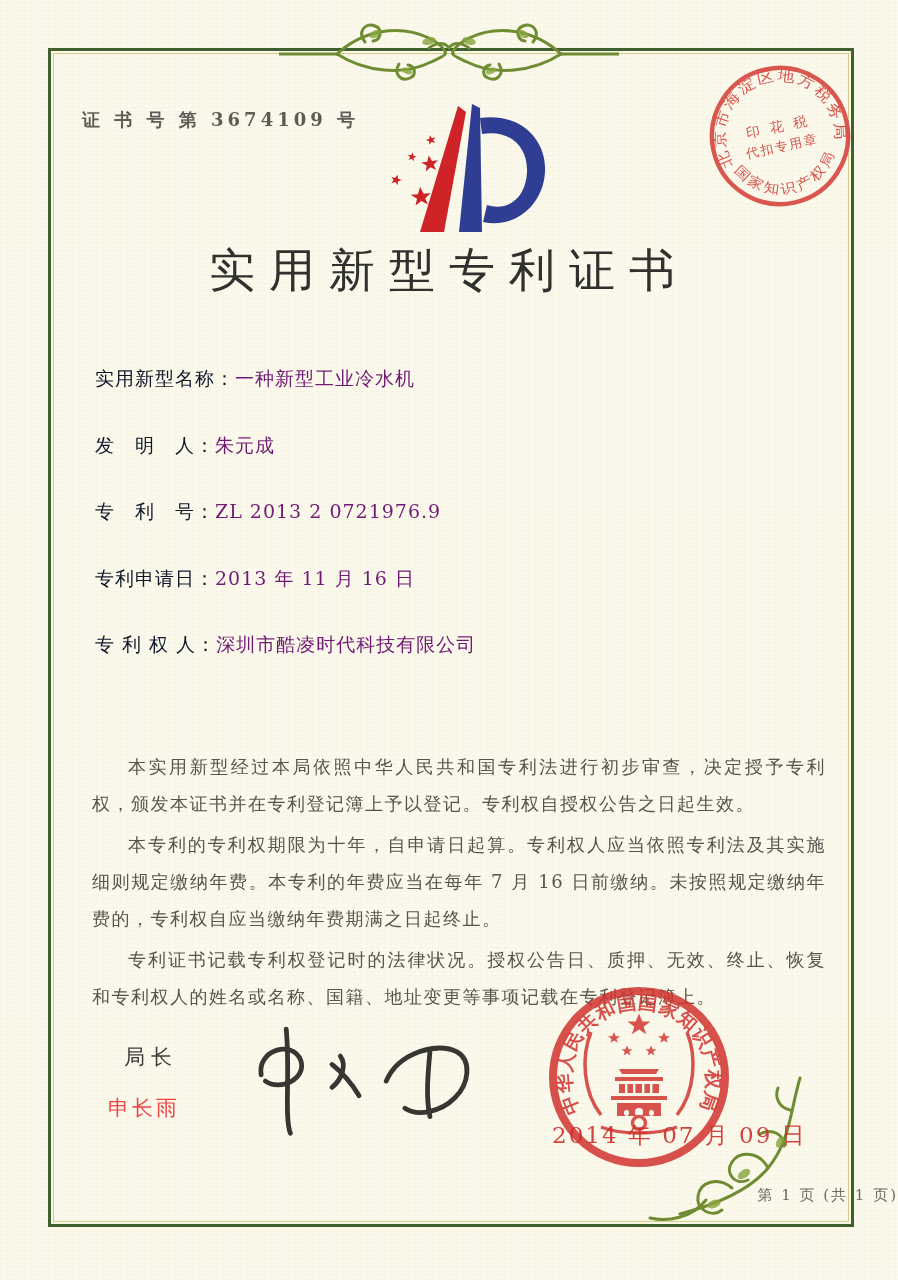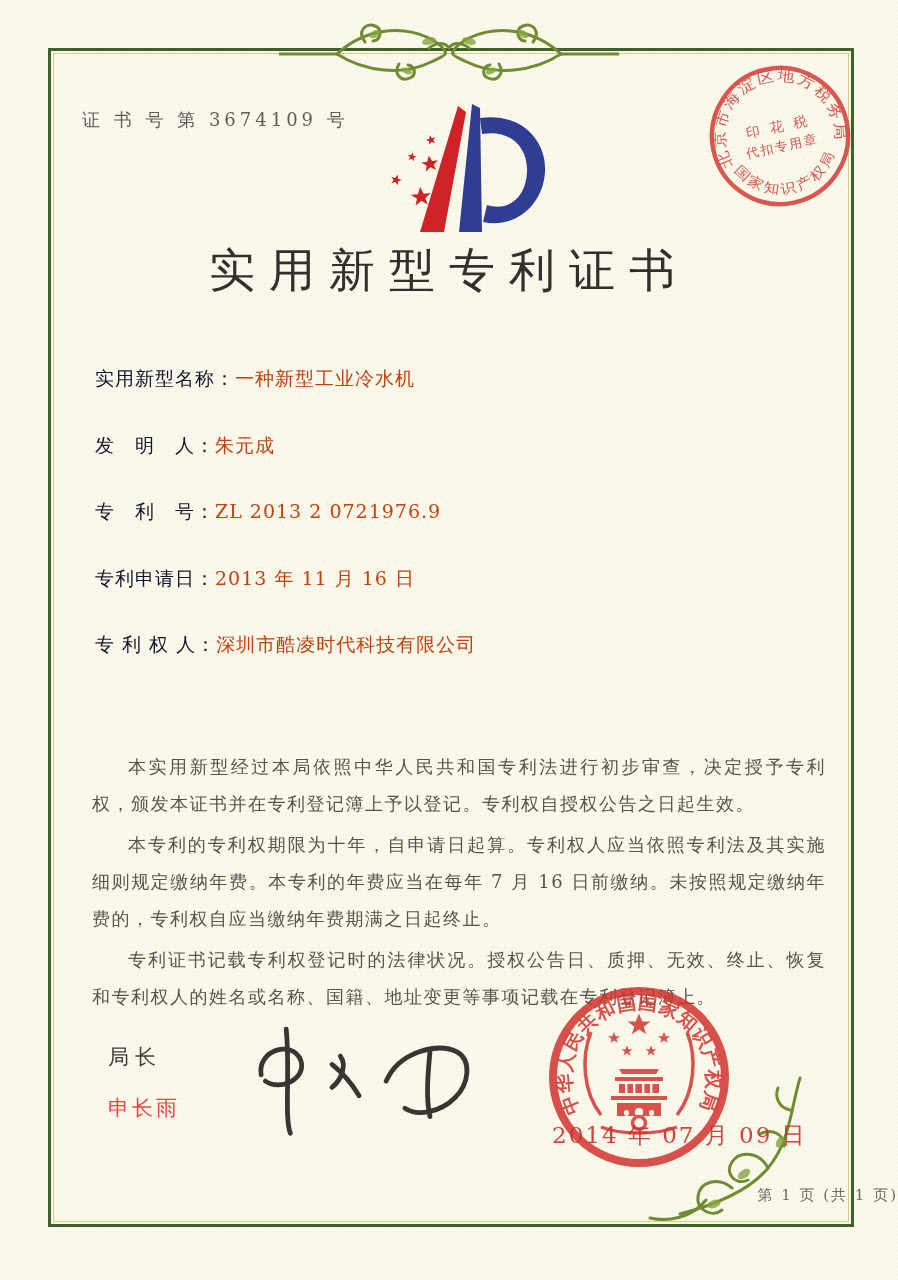--- a/index.html
+++ b/index.html
@@ -18,37 +18,37 @@
   
   .frame-outer{
     left:48px;top:48px;width:806px;height:1179px;
     border:3px solid #41602f;box-sizing:border-box;
   }
   .frame-inner{
     left:2px;top:2px;right:2px;bottom:2px;position:absolute;
     border:1px solid #cfcf84;
   }
   .cert-no{
-    left:82px;top:108px;font-size:18px;color:#5d5d58;letter-spacing:4px;
+    left:82px;top:108px;font-size:18px;color:#5d5d58;letter-spacing:4px;font-weight:bold;
   }
   .title{
     left:0;top:240px;width:898px;text-align:center;
     font-size:46px;font-weight:normal;color:#30302e;letter-spacing:14px;
   }
   .fields{left:95px;top:366px;width:720px;}
   .field-row{height:66.5px;font-size:19px;color:#4c4c46;letter-spacing:1px;white-space:nowrap;}
   .field-row .lbl{color:#0f172a;}
-  .field-row .val{color:#c2410c;}
+  .field-row .val{color:#701a75;}
   .paras{
     left:88px;top:744px;width:742px;
     font-size:18px;line-height:37px;color:#55554f;text-align:justify;
     letter-spacing:1.5px;
   }
   .paras p{margin:4px;text-indent:2em;}
-  .sig-title{left:108px;top:1043px;font-size:21px;color:#3c3c38;letter-spacing:6px;}
+  .sig-title{left:124px;top:1043px;font-size:21px;color:#3c3c38;letter-spacing:6px;}
   .sig-name{left:108px;top:1094px;font-size:21px;color:#ef4444;letter-spacing:3px;}
   .footer{
     left:0;top:1186px;width:898px;text-align:right;
     font-size:15px;color:#6a6a62;letter-spacing:2px;
   }
   .seal-date{
     left:552px;top:1120px;font-size:23px;color:#cf2f2b;letter-spacing:2px;
     opacity:.9;white-space:nowrap;
   }
   .stamp-wrap{left:706px;top:62px;width:148px;height:148px;transform:rotate(-12deg);}

